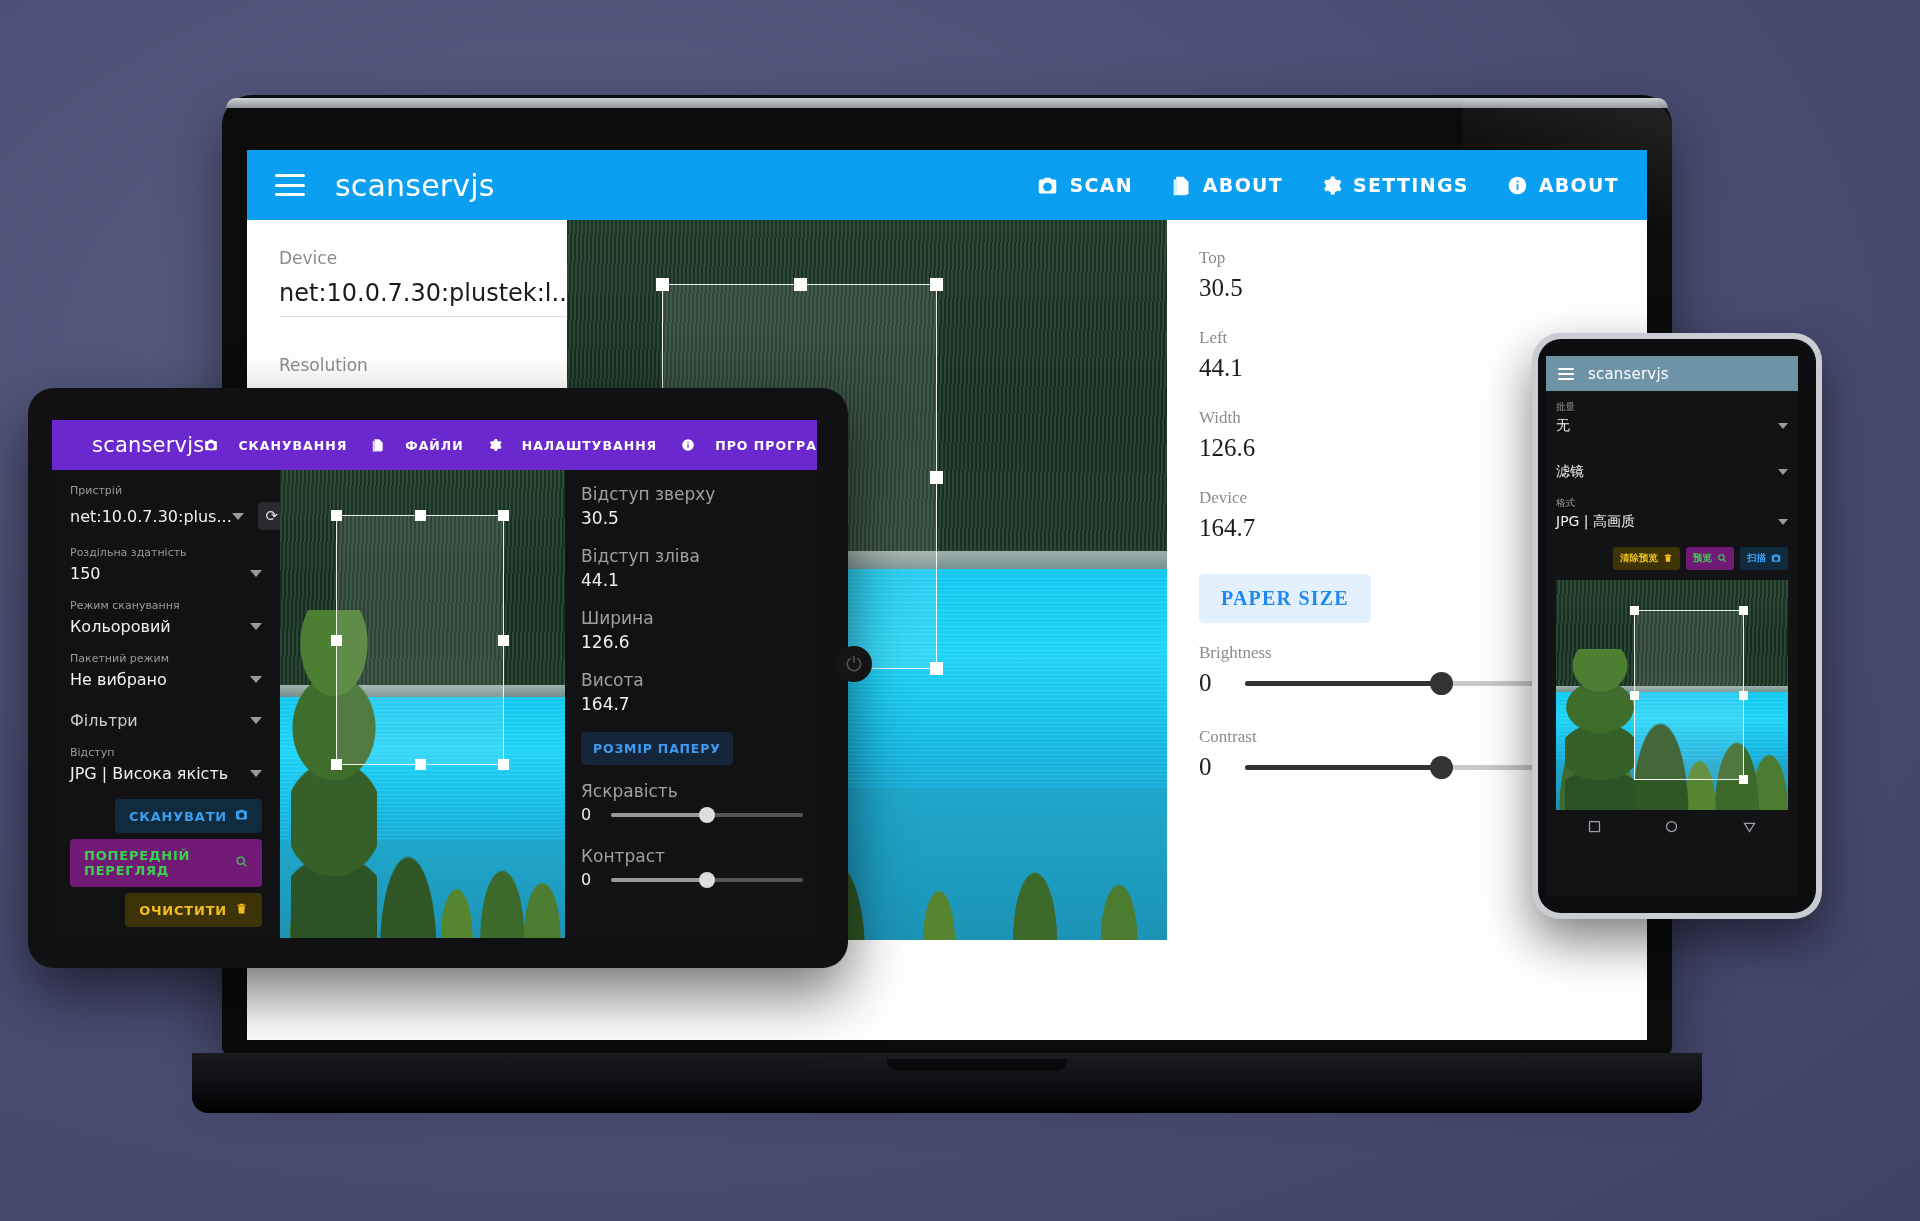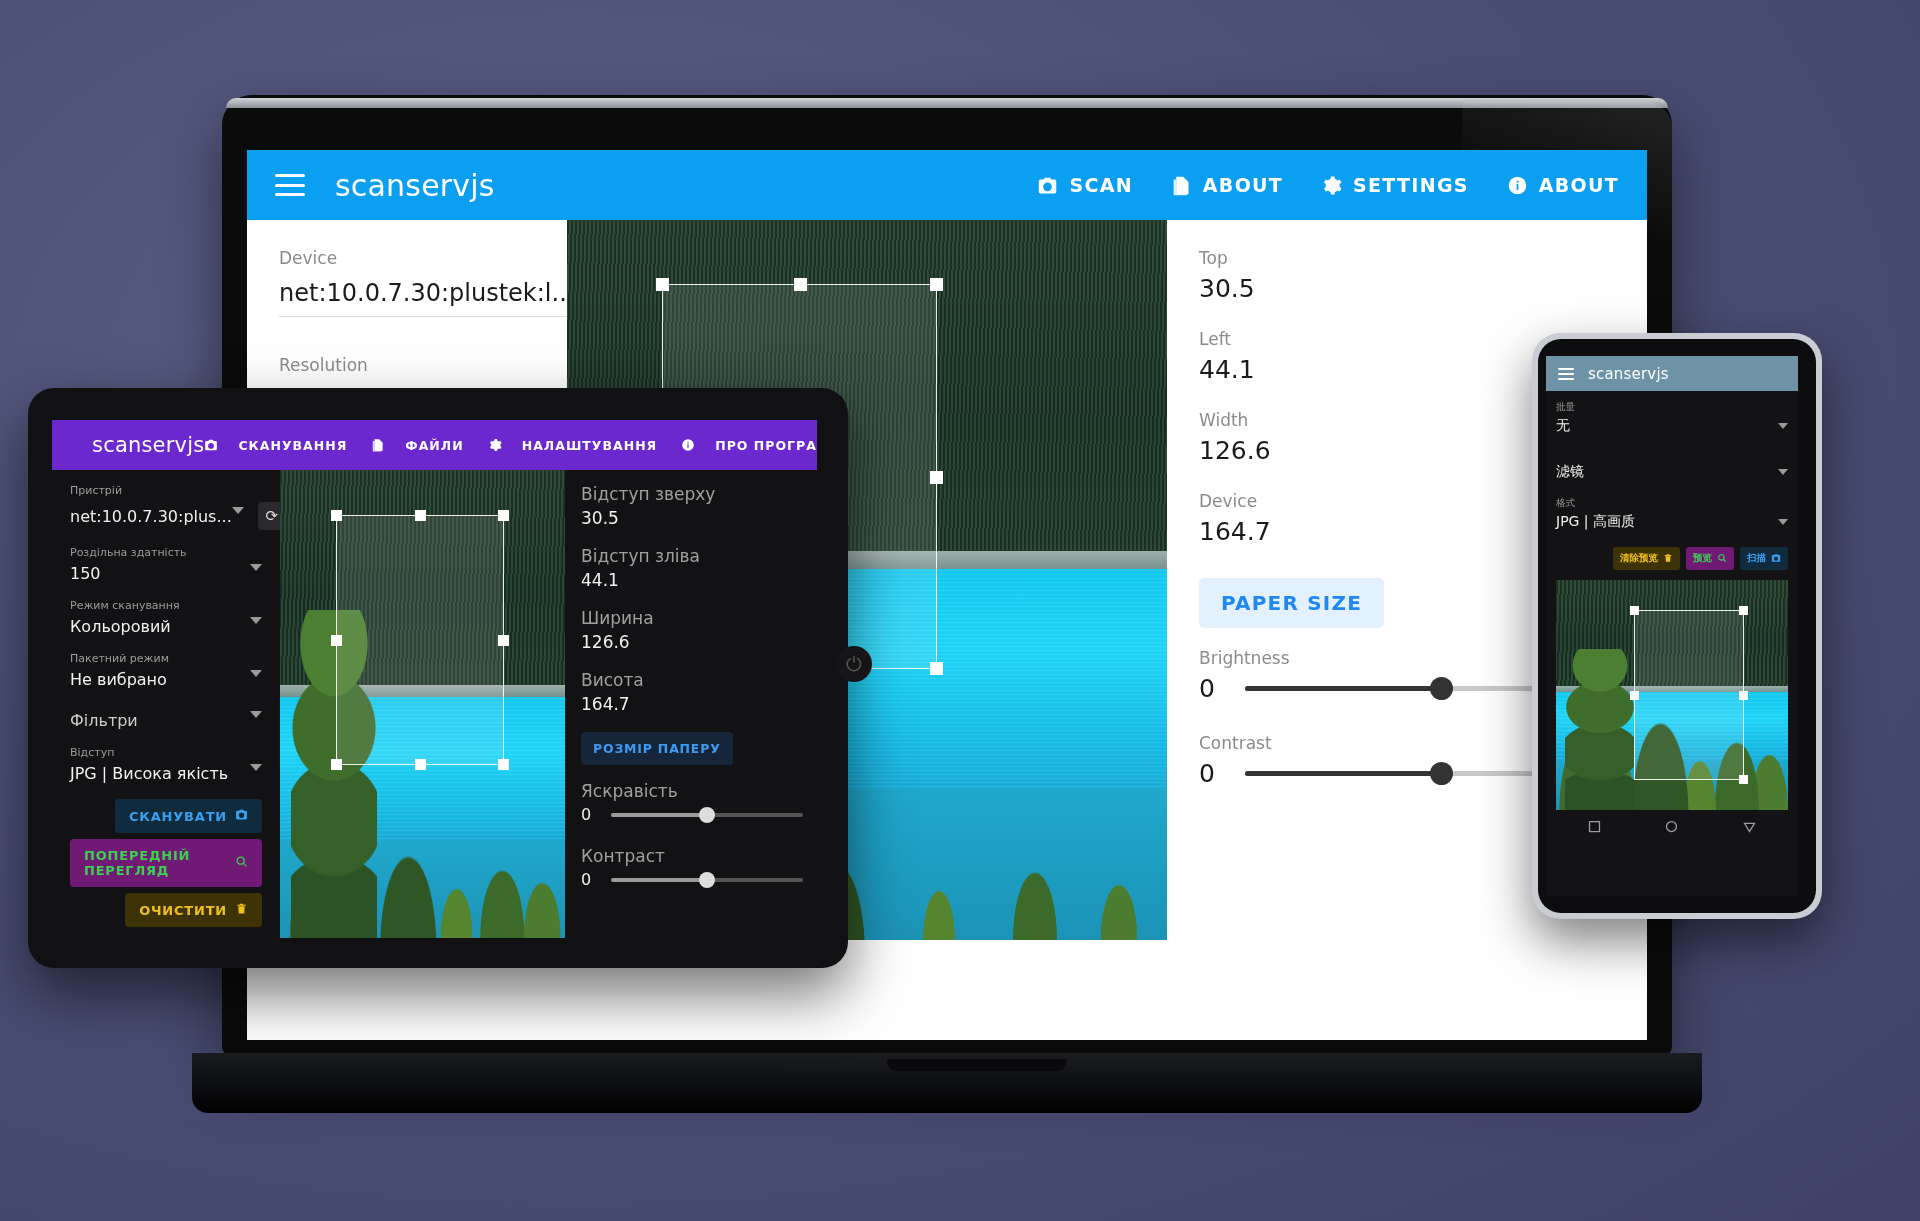--- a/index.html
+++ b/index.html
@@ -51,21 +51,21 @@
   .brand { font-size:30px; font-weight:400; letter-spacing:.2px; }
   .navspacer{ flex:1; }
   .navlist { display:flex; align-items:center; gap:38px; }
   .navitem { display:flex; align-items:center; gap:11px; font-size:19px;
     letter-spacing:1.3px; font-weight:600; cursor:pointer; white-space:nowrap;}
   .navitem svg { display:block; }
 
   .lp-content { display:flex; height:720px; background:#fff; }
   .lp-left { width:320px; padding:28px 32px 0 32px; }
   .lp-mid { width:600px; position:relative; background:#000; }
-  .lp-right { flex:1; padding:28px 0 0 32px; }
+  .lp-right { flex:1; padding:28px 0 0 32px;font-family:Liberation Serif, serif; }
 
   .field { margin-bottom:10px; }
   .f-label { font-size:17px; color:#8b8b8b; margin-bottom:9px; }
   .f-row { display:flex; align-items:center; gap:14px; }
   .f-select {
     flex:1; display:flex; align-items:center; justify-content:space-between;
     font-size:24px; color:#1b1b1b; padding-bottom:9px;
     border-bottom:1px solid #dcdcdc; cursor:pointer;
   }
   .caret { width:0;height:0;border-left:7px solid transparent;border-right:7px solid transparent;
@@ -165,21 +165,21 @@
   .appbar.purple .hb span{height:2px;}
   .appbar.purple .navlist{gap:24px;}
   .appbar.purple .navitem{font-size:12.5px; letter-spacing:1px; gap:20px;}
 
   .tb-content{ display:flex; height:468px; background:#121214; }
   .tb-left{ width:228px; padding:14px 18px 0 18px;}
   .tb-mid{ width:285px; position:relative; background:#000;}
   .tb-right{ flex:1; padding:14px 0 0 16px; }
   .d-label{font-size:11px;color:#9b9b9b;margin-bottom:5px;}
   .d-value{font-size:16px;color:#f1f1f1;}
-  .d-sel{display:flex;align-items:flex-start;justify-content:space-between;cursor:pointer;}
+  .d-sel{display:flex;align-items:center;justify-content:space-between;cursor:pointer;}
   .d-field{margin-bottom:16px;}
   .caret-d{width:0;height:0;border-left:6px solid transparent;border-right:6px solid transparent;
            border-top:7px solid #9a9a9a;}
   .refresh-d{width:28px;height:28px;background:#2a2a2e;border-radius:4px;color:#ddd;
              display:flex;align-items:center;justify-content:center;font-size:15px;cursor:pointer;flex:none;}
   .ro-label-d{font-size:17px;color:#a0a0a0;margin-bottom:4px;}
   .ro-value-d{font-size:17px;color:#f0f0f0;margin-bottom:18px;}
   .btn-d{display:flex;align-items:center;justify-content:center;gap:8px;
      font-size:13px;font-weight:700;letter-spacing:.8px;padding:9px 14px;border-radius:4px;cursor:pointer;}
   .btn-scan{background:#102a3e;color:#39a0f0;}
@@ -198,21 +198,21 @@
      box-shadow:0 22px 50px rgba(0,0,0,.5);}
   .phone-inner{ position:absolute; left:6px; top:6px; right:6px; bottom:6px;
      background:#0d0d0f; border-radius:23px;}
   .phone-screen{ position:absolute; left:14px; top:23px; width:252px; height:540px;
      background:#0e0e10; overflow:hidden;}
   .appbar.steel{background:#6e93a7; height:35px; padding:0 12px;}
   .appbar.steel .brand{font-size:15px;}
   .appbar.steel .hb{width:16px;height:12px;margin-right:14px;}
   .appbar.steel .hb span{height:2px;}
   .ph-body{ padding:10px 10px 0 10px; background:#131315; height:505px;}
-  .p-field{margin-bottom:16px;}
+  .p-field{margin-bottom:16px;text-decoration:underline;}
   .p-label{font-size:9.5px;color:#9a9a9a;margin-bottom:3px;}
   .p-sel{display:flex;align-items:center;justify-content:space-between;cursor:pointer;}
   .p-value{font-size:14px;color:#f0f0f0;}
   .caret-p{width:0;height:0;border-left:5px solid transparent;border-right:5px solid transparent;
      border-top:6px solid #9a9a9a;}
   .p-btns{display:flex;justify-content:flex-end;gap:6px;margin:6px 0 10px 0;}
   .p-btn{display:flex;align-items:center;gap:5px;font-size:9.5px;font-weight:700;
      padding:5px 7px;border-radius:3px;cursor:pointer;}
   .ph-preview{position:relative;height:230px;background:#000;overflow:hidden;}
   .ph-nav{height:36px;background:#131315;display:flex;align-items:center;justify-content:space-around;}

